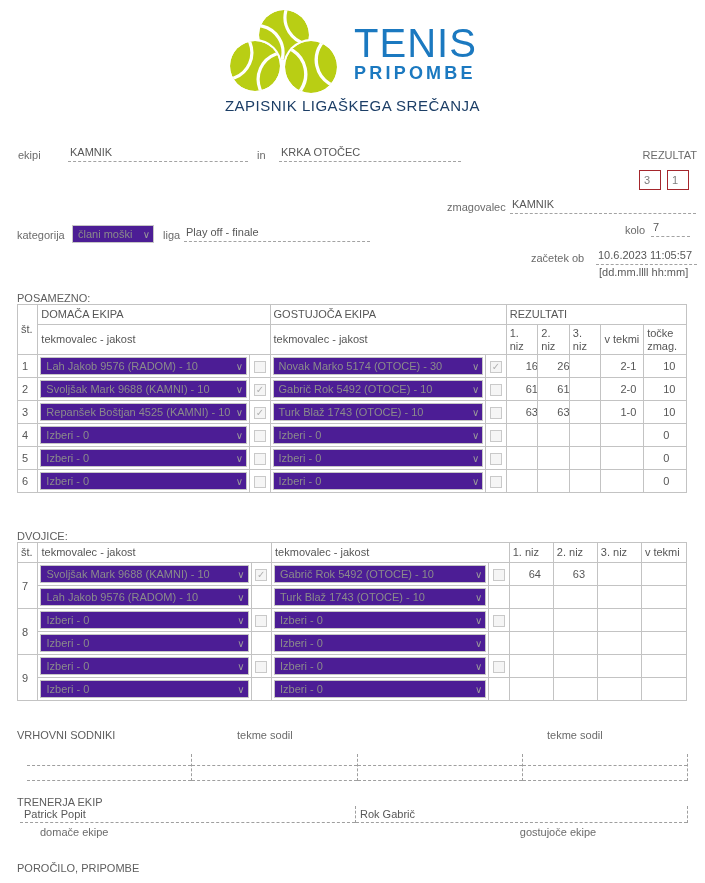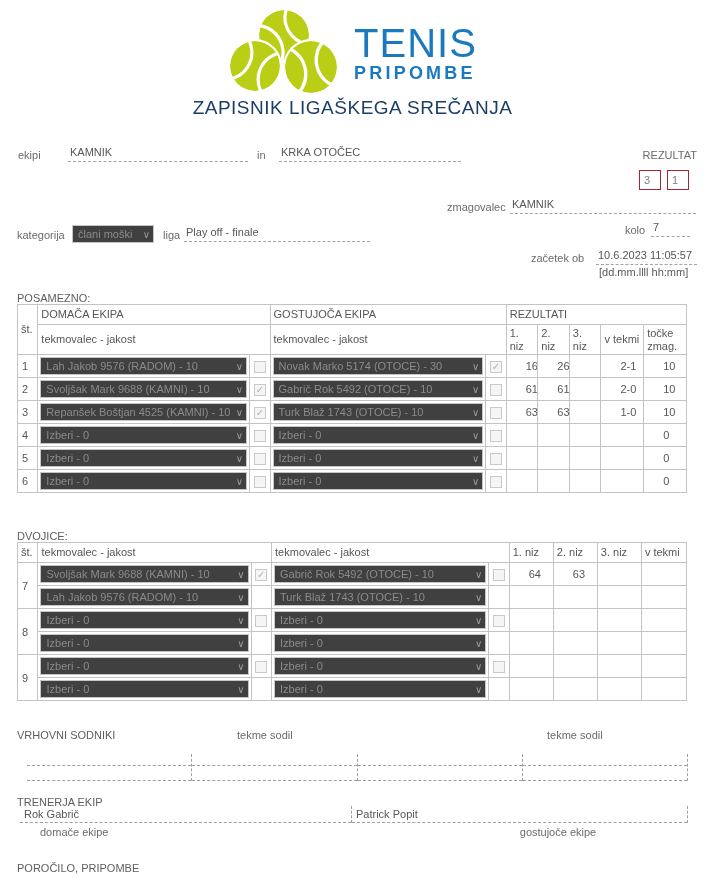--- a/index.html
+++ b/index.html
@@ -8,27 +8,27 @@
   #page{position:relative;width:705px;height:883px;background:#fff;overflow:hidden;font-size:11px;color:#5f5f5f}
   .abs{position:absolute}
   .lbl{color:#6b6b6b;font-size:11px;white-space:nowrap}
   .sec{color:#5d5d5d;font-size:11px;white-space:nowrap}
 
   
   .logo{position:absolute;left:0;top:8px;width:705px;display:flex;justify-content:center;align-items:flex-start}
   .logo-text{margin-left:14px;margin-top:16px;color:#1b79c0}
   .logo-tenis{font-size:40px;font-weight:normal;line-height:38px;letter-spacing:1px}
   .logo-slo{font-size:18px;font-weight:bold;letter-spacing:3.2px;margin-top:1px}
-  .page-title{position:absolute;left:0;top:97px;width:705px;text-align:center;font-size:19px;color:#1c3e66;letter-spacing:.5px}
+  .page-title{position:absolute;left:0;top:97px;width:705px;text-align:center;font-size:15px;color:#1c3e66;letter-spacing:.5px}
 
   
   .field{border-bottom:1px dashed #a3a3a3;height:16px;font-size:11px;color:#575757;padding:0 2px;white-space:nowrap;overflow:hidden}
 
   
-  .dd{position:relative;height:18px;border:1px solid #c6c6c6;background:#404040;color:#8b8b8b;font-size:11px;line-height:16px;padding:0 15px 0 5px;white-space:nowrap;overflow:hidden}
+  .dd{position:relative;height:18px;border:1px solid #c6c6c6;background:#4c1d95;color:#8b8b8b;font-size:11px;line-height:16px;padding:0 15px 0 5px;white-space:nowrap;overflow:hidden}
   .ddt{display:inline-block;white-space:nowrap}
   .ddc{position:absolute;right:3px;top:1px;line-height:15px;color:#9a9a9a;font-size:10px}
 
   
   .cb{display:inline-block;width:12px;height:12px;border:1px solid #c9c9c9;background:#f5f5f5;vertical-align:middle;text-align:center;line-height:10px;font-size:10px;color:#b0b0b0}
 
   
   .resbox{position:absolute;width:22px;height:20px;border:1px solid #a5262c;color:#7e7e7e;font-size:11px;line-height:18px;padding-left:4px}
 
   
@@ -397,25 +397,25 @@
         <div class="sig-l2"></div>
       </div>
     <div class="sig-col">
         <div class="sig-l1"></div>
         <div class="sig-l2"></div>
       </div>
   </div>
 
   <span class="abs sec" style="left:17px;top:796px">TRENERJA EKIP</span>
   <div class="coach-row">
+    <div class="coach-half" style="width:336px">
+      <div class="coach-name">Patrick Popit</div>
+    </div>
     <div class="coach-half" style="width:332px">
       <div class="coach-name">Rok Gabrič</div>
-    </div>
-    <div class="coach-half" style="width:336px">
-      <div class="coach-name">Patrick Popit</div>
     </div>
   </div>
   <div class="abs lbl" style="left:40px;top:826px;width:336px;text-align:left">domače ekipe</div>
   <div class="abs lbl" style="left:390px;top:826px;width:336px;text-align:center">gostujoče ekipe</div>
 
   <span class="abs sec" style="left:17px;top:862px">POROČILO, PRIPOMBE</span>
 
 </div>
 
 </body></html>

